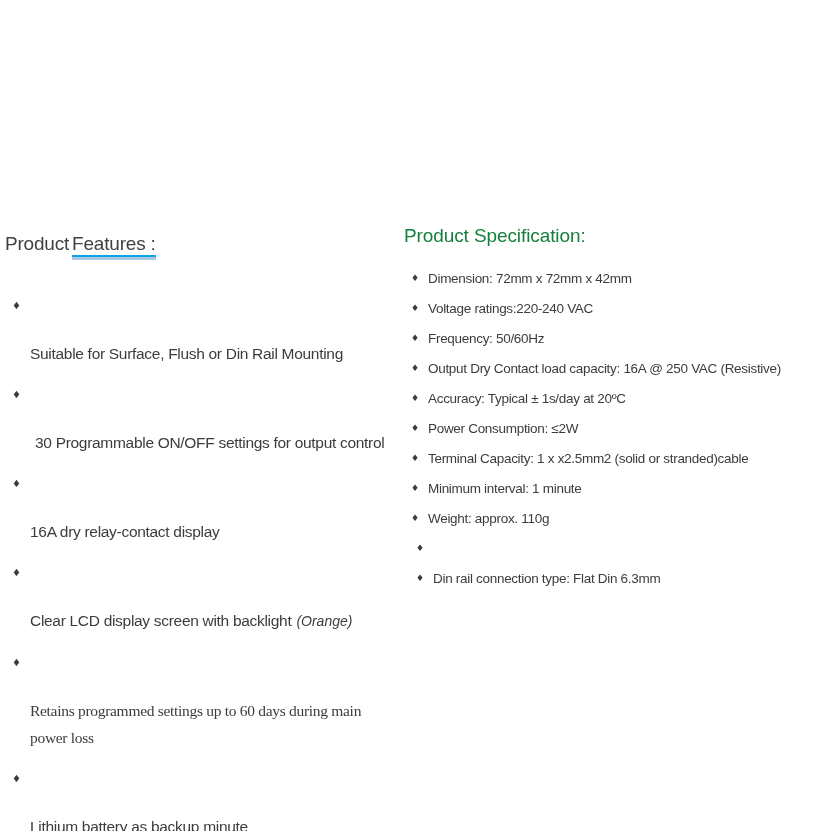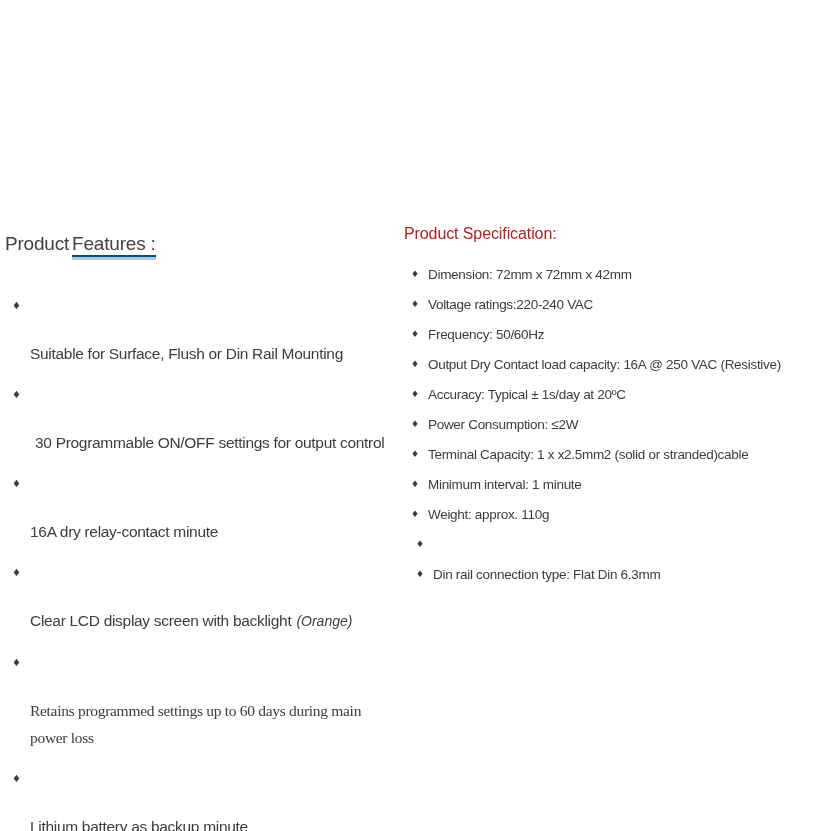--- a/index.html
+++ b/index.html
@@ -21,21 +21,21 @@
   .features-title {
     margin: 0;
     font-size: 19px;
     font-weight: 400;
     color: #414141;
     letter-spacing: -0.2px;
   }
   .features-title .title-prefix { margin-right: 3px; }
   .link-underline {
     padding-bottom: 1px;
-    border-bottom: 2px solid #0c4a6e;
+    border-bottom: 2px solid #0ea5e9;
     box-shadow: 0 3px 0 #a9c7e2;
   }
   .features-list {
     list-style: none;
     margin: 37px 0 0 0;
     padding: 0 0 0 7px;
   }
   .features-list li {
     display: flex;
     align-items: flex-start;
@@ -61,23 +61,23 @@
   }
 
   
   .col-spec {
     position: absolute;
     left: 404px; top: 225px;
     width: 427px;
   }
   .spec-title {
     margin: 0;
-    font-size: 16px;
+    font-size: 19px;
     font-weight: 400;
-    color: #b91c1c;
+    color: #15803d;
     letter-spacing: -0.1px;
   }
   .spec-list {
     list-style: none;
     margin: 22px 0 0 0;
     padding: 0 0 0 7px;
   }
   .spec-list li {
     display: flex;
     align-items: flex-start;
@@ -106,21 +106,21 @@
     <li>
       <span class="bullet">♦</span>
       <span class="txt">Suitable for Surface, Flush or Din Rail Mounting</span>
     </li>
     <li class="indent">
       <span class="bullet">♦</span>
       <span class="txt">30 Programmable ON/OFF settings for output control</span>
     </li>
     <li>
       <span class="bullet">♦</span>
-      <span class="txt">16A dry relay-contact minute</span>
+      <span class="txt">16A dry relay-contact display</span>
     </li>
     <li>
       <span class="bullet">♦</span>
       <span class="txt"><span>Clear LCD display screen with backlight</span><span class="italic-suffix">(Orange)</span></span>
     </li>
     <li class="wrap">
       <span class="bullet">♦</span>
       <span class="txt">Retains programmed settings up to 60 days during main power loss</span>
     </li>
     <li>

